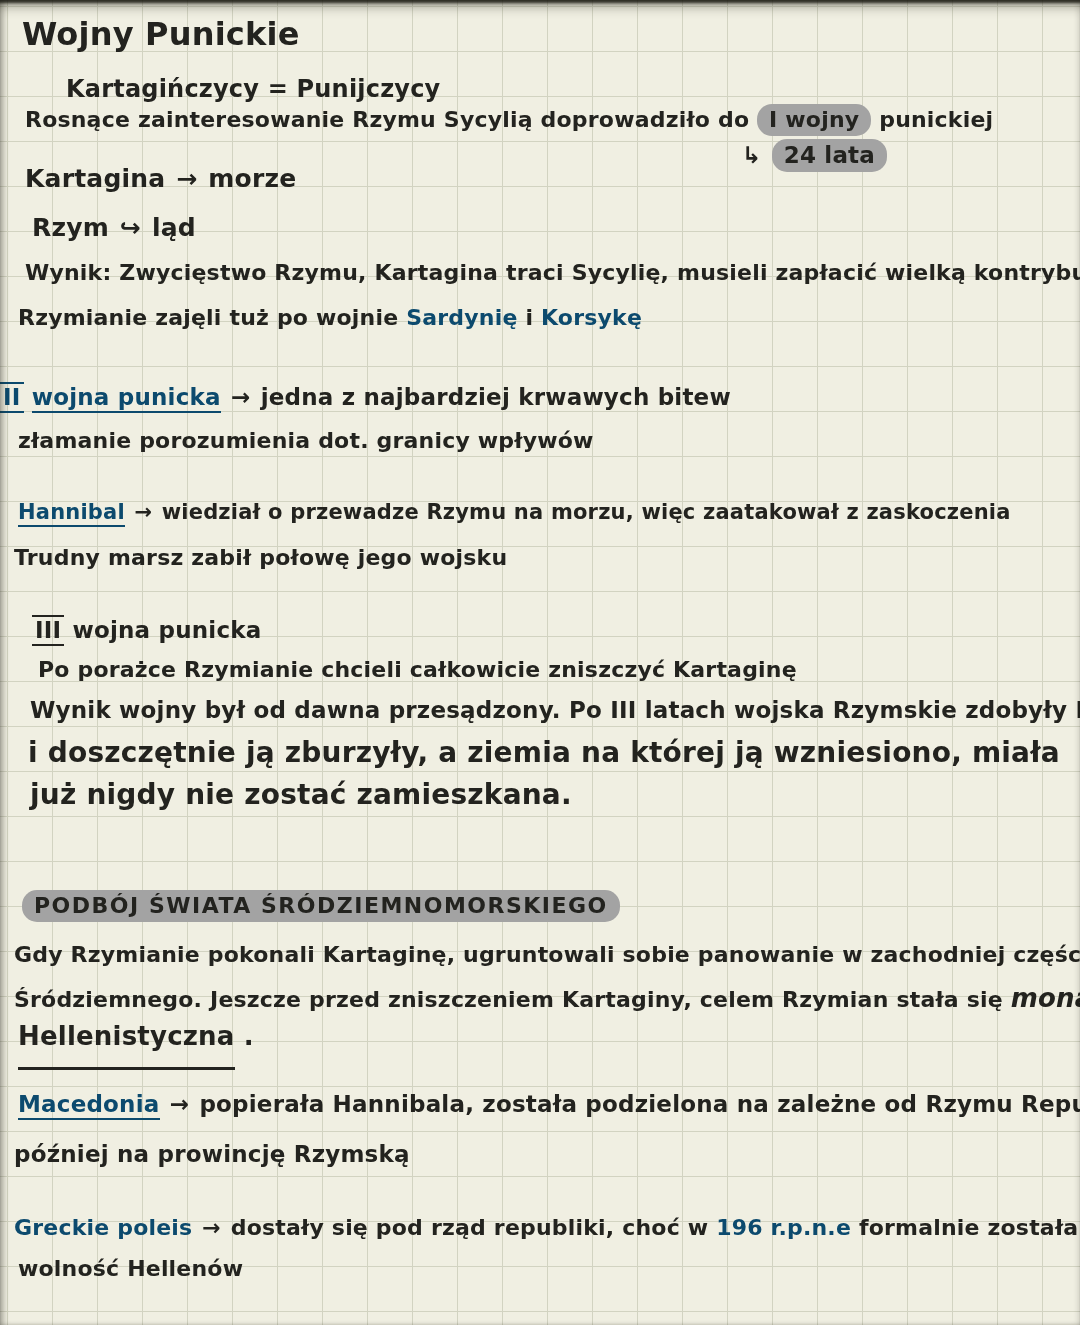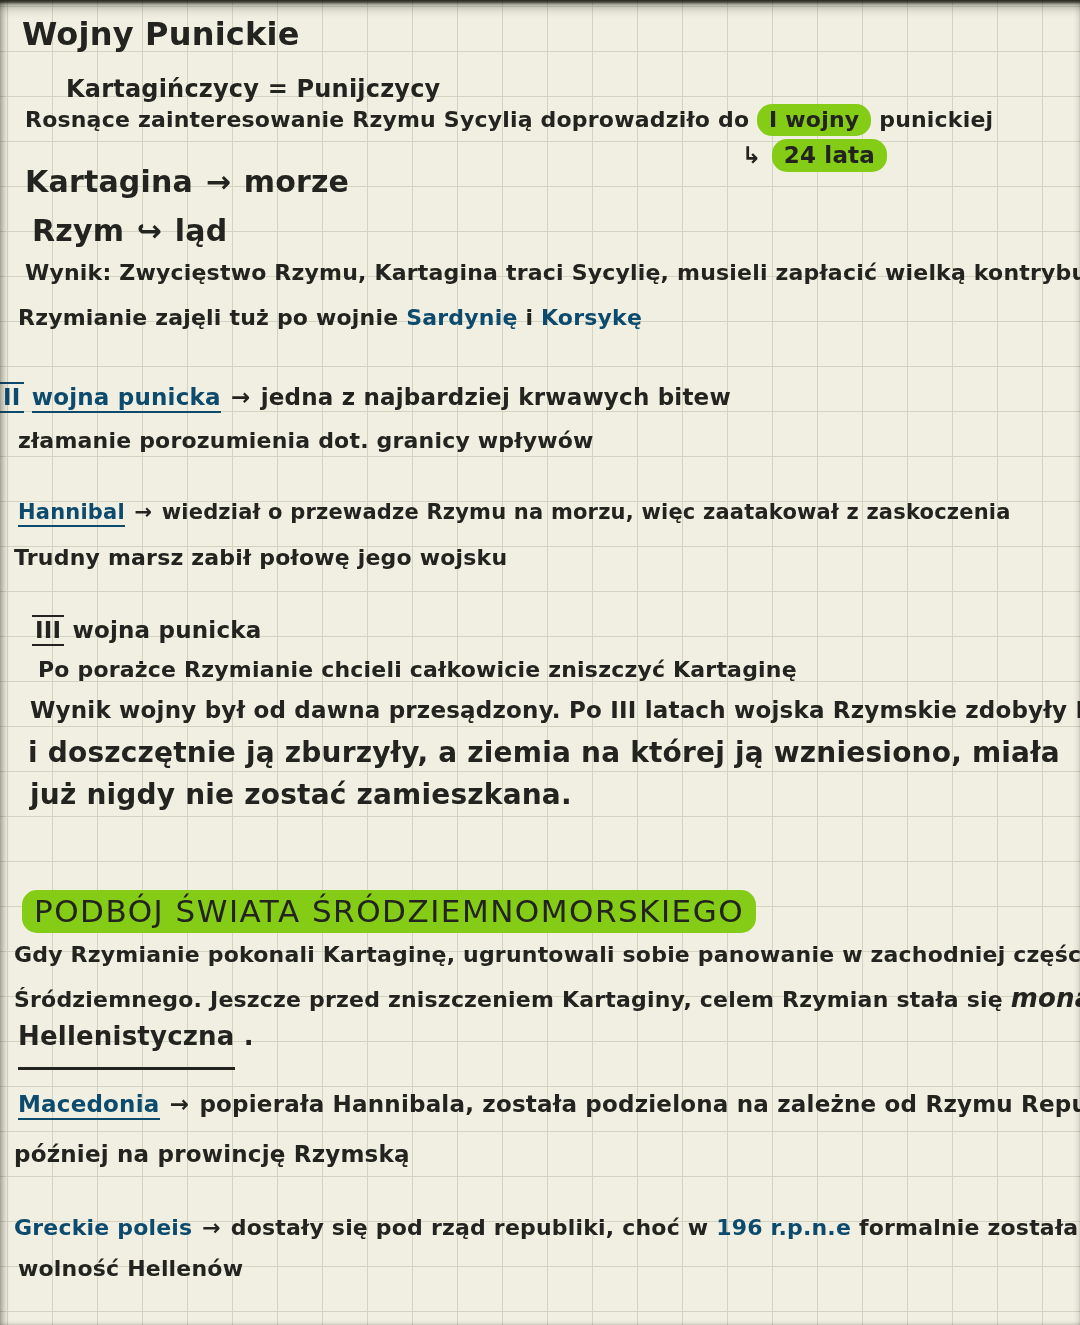--- a/index.html
+++ b/index.html
@@ -29,36 +29,36 @@
   }
   .line {
     position: absolute;
     white-space: nowrap;
     font-size: 22px;
     font-weight: 600;
     letter-spacing: .2px;
     line-height: 1.25;
   }
   .title   { font-size: 32px; font-weight: 700; text-align: center; }
-  .md      { font-size: 30px; }
+  .md      { font-size: 25px; }
   .lg      { font-size: 28px; }
   .purple  { color: #0c4a6e; }
   .hl {
-    background: #84cc16;
+    background: #a3a3a3;
     border-radius: 15px;
     padding: 3px 12px 4px;
   }
   .u       { border-bottom: 2.5px solid currentColor; padding-bottom: 1px; }
   .u-thick { border-bottom: 3.5px solid #23231f; padding-bottom: 16px; }
   .roman {
     border-top: 2.5px solid currentColor;
     border-bottom: 2.5px solid currentColor;
     padding: 0 3px 1px;
   }
-  .caps { letter-spacing: 1.5px; font-weight: 400; font-size: 31px; }
+  .caps { letter-spacing: 1.5px; font-weight: 700; font-size: 22px; }
   .ital { font-style: italic; font-size: 26px; font-weight: 700; }
   .arrow { font-weight: 700; padding: 0 2px; }
 </style>
 </head>
 <body>
 
 <div class="line title" style="left:22px; top:14px;">
   <span>Wojny Punickie</span>
 </div>
 

